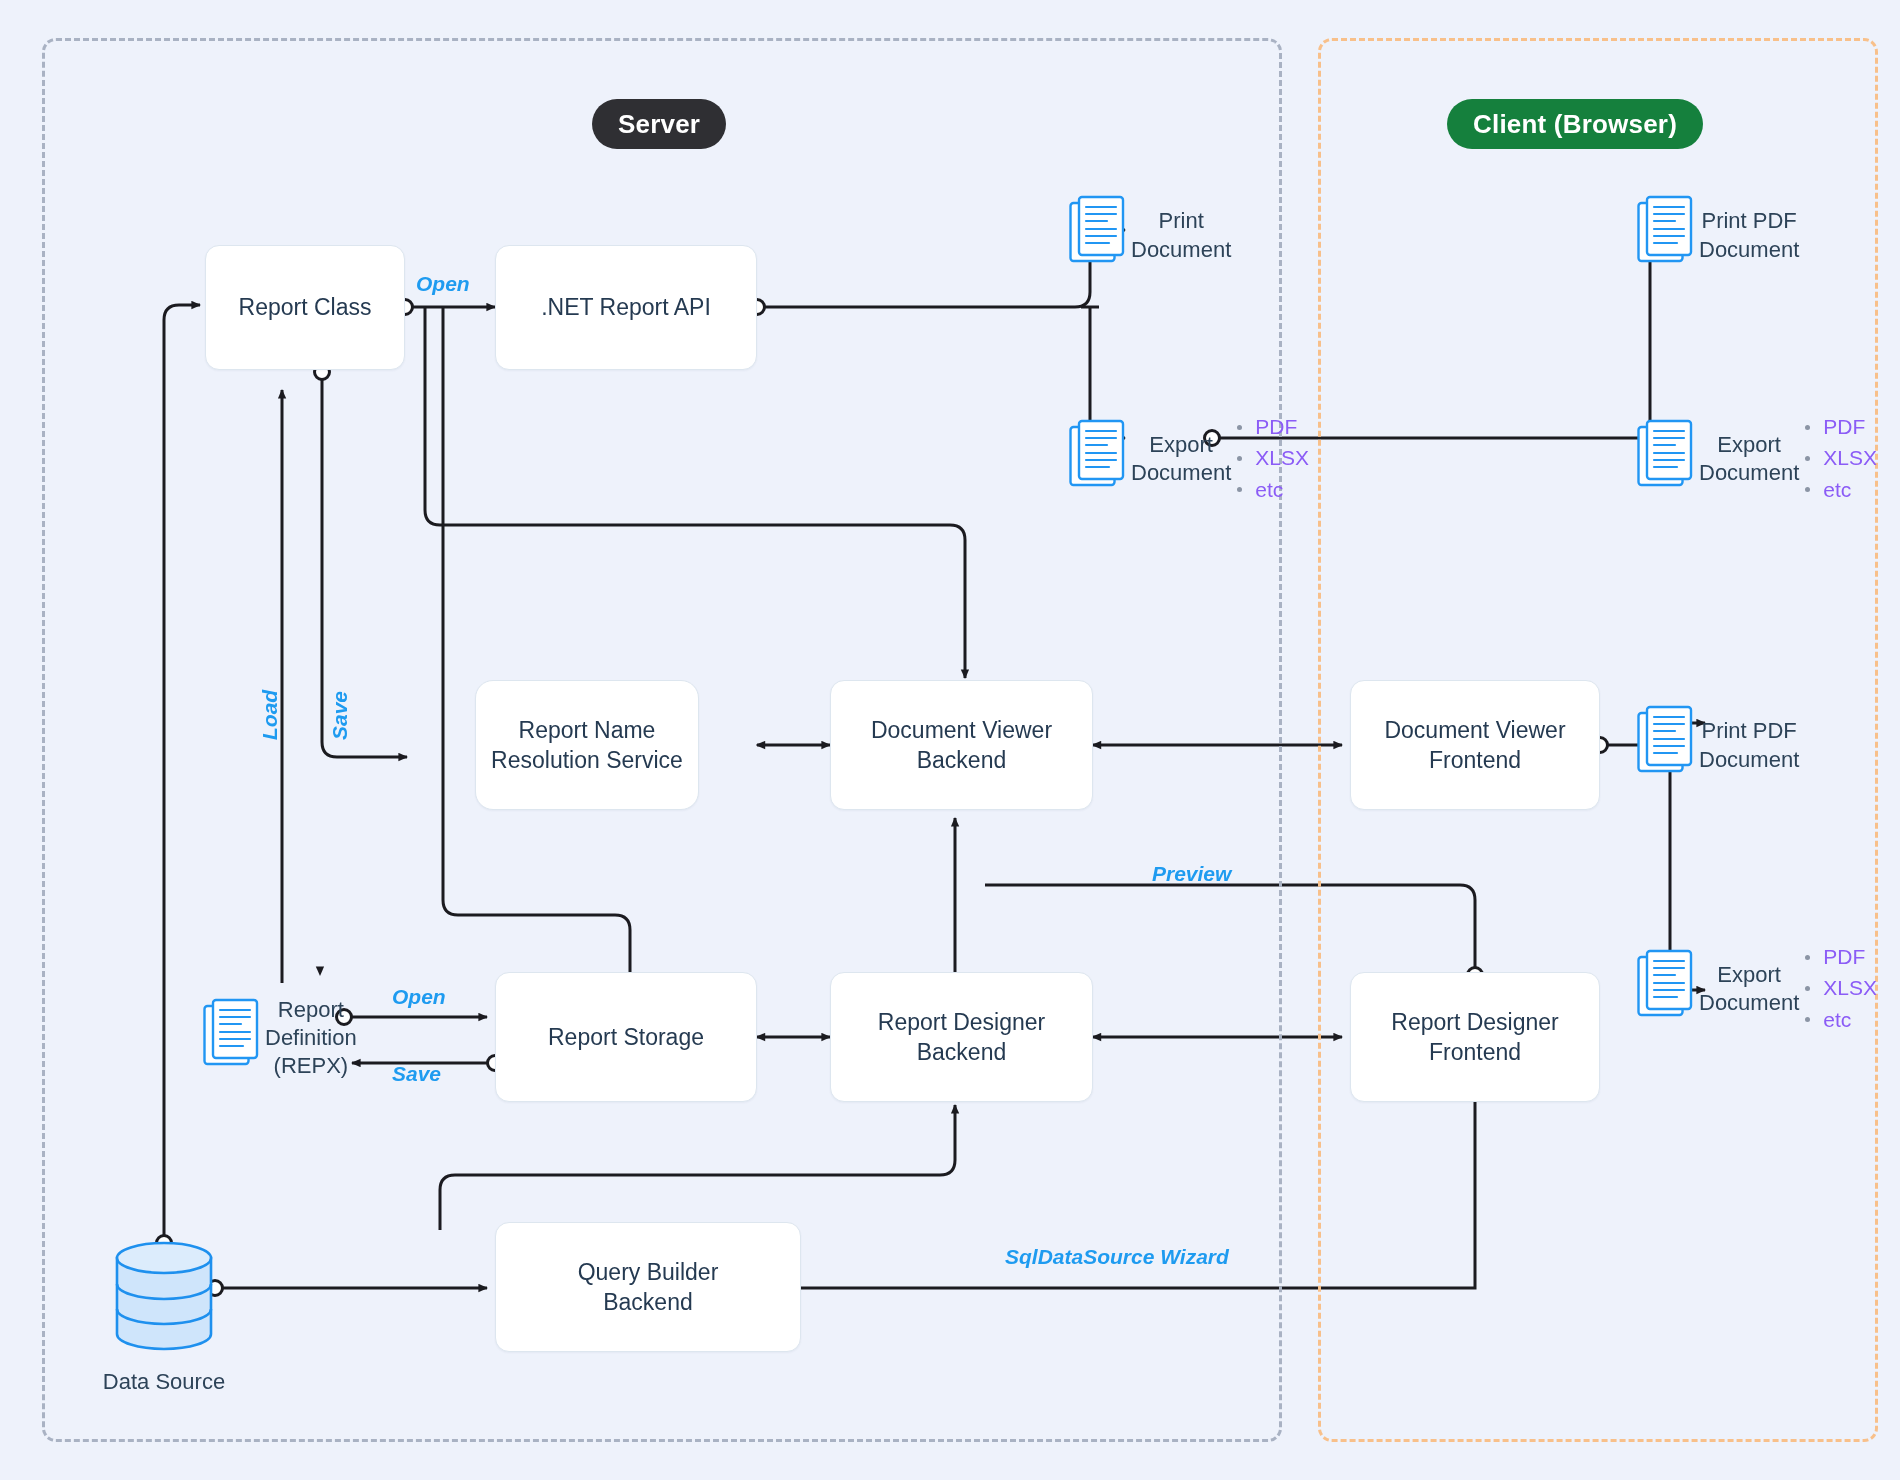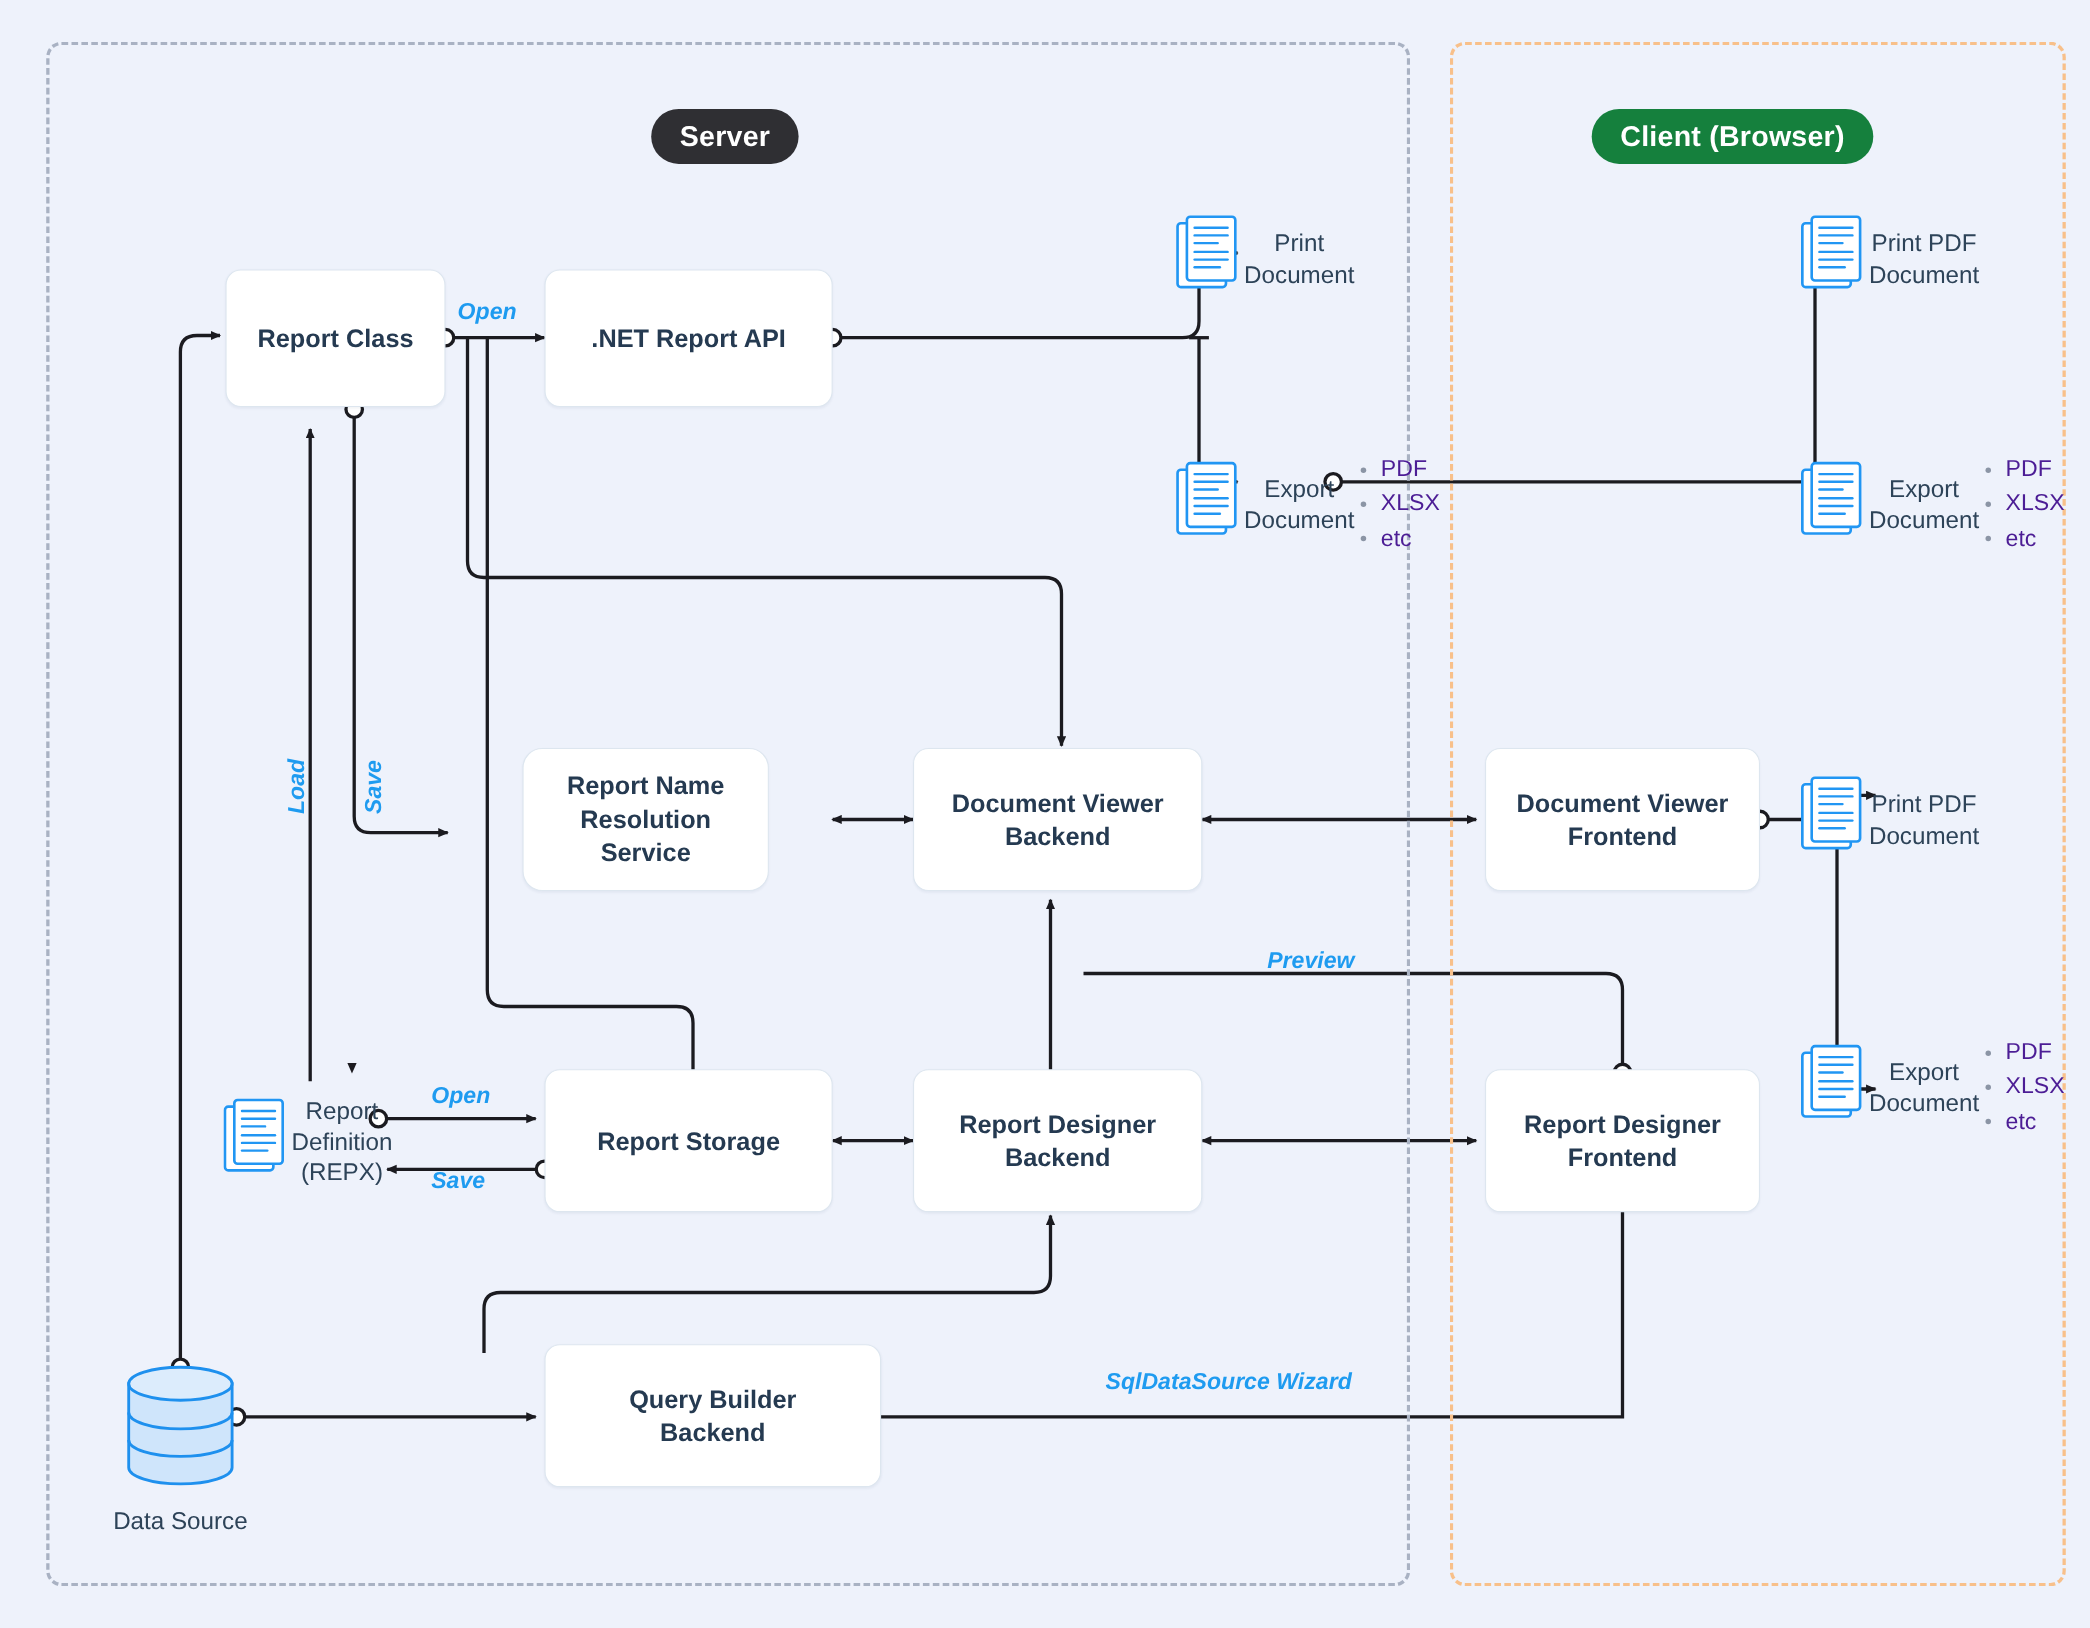--- a/index.html
+++ b/index.html
@@ -59,21 +59,21 @@
     background: #ffffff;
     border: 1.5px solid #dde6ef;
     border-radius: 14px;
     box-shadow: 0 1px 2px rgba(40,60,90,.05);
     display: flex;
     align-items: center;
     justify-content: center;
     text-align: center;
     color: #253a51;
     font-size: 23px;
-    font-weight: bold;
+    font-weight: normal;
     line-height: 1.32;
     padding: 6px 12px;
     z-index: 4;
   }
 
   
   .docgroup {
     position: absolute;
     width: 200px;
     display: flex;
@@ -91,21 +91,21 @@
     white-space: pre-line;
   }
   .bullets {
     margin-top: 10px;
     align-self: center;
     padding-left: 6px;
   }
   .bullets .bi {
     display: flex;
     align-items: center;
-    color: #4c1d95;
+    color: #8b5cf6;
     font-size: 21px;
     line-height: 1.35;
     margin: 3px 0;
   }
   .bullets .bi .dot {
     width: 5px; height: 5px;
     border-radius: 50%;
     background: #8b95a5;
     margin-right: 13px;
     flex: none;

